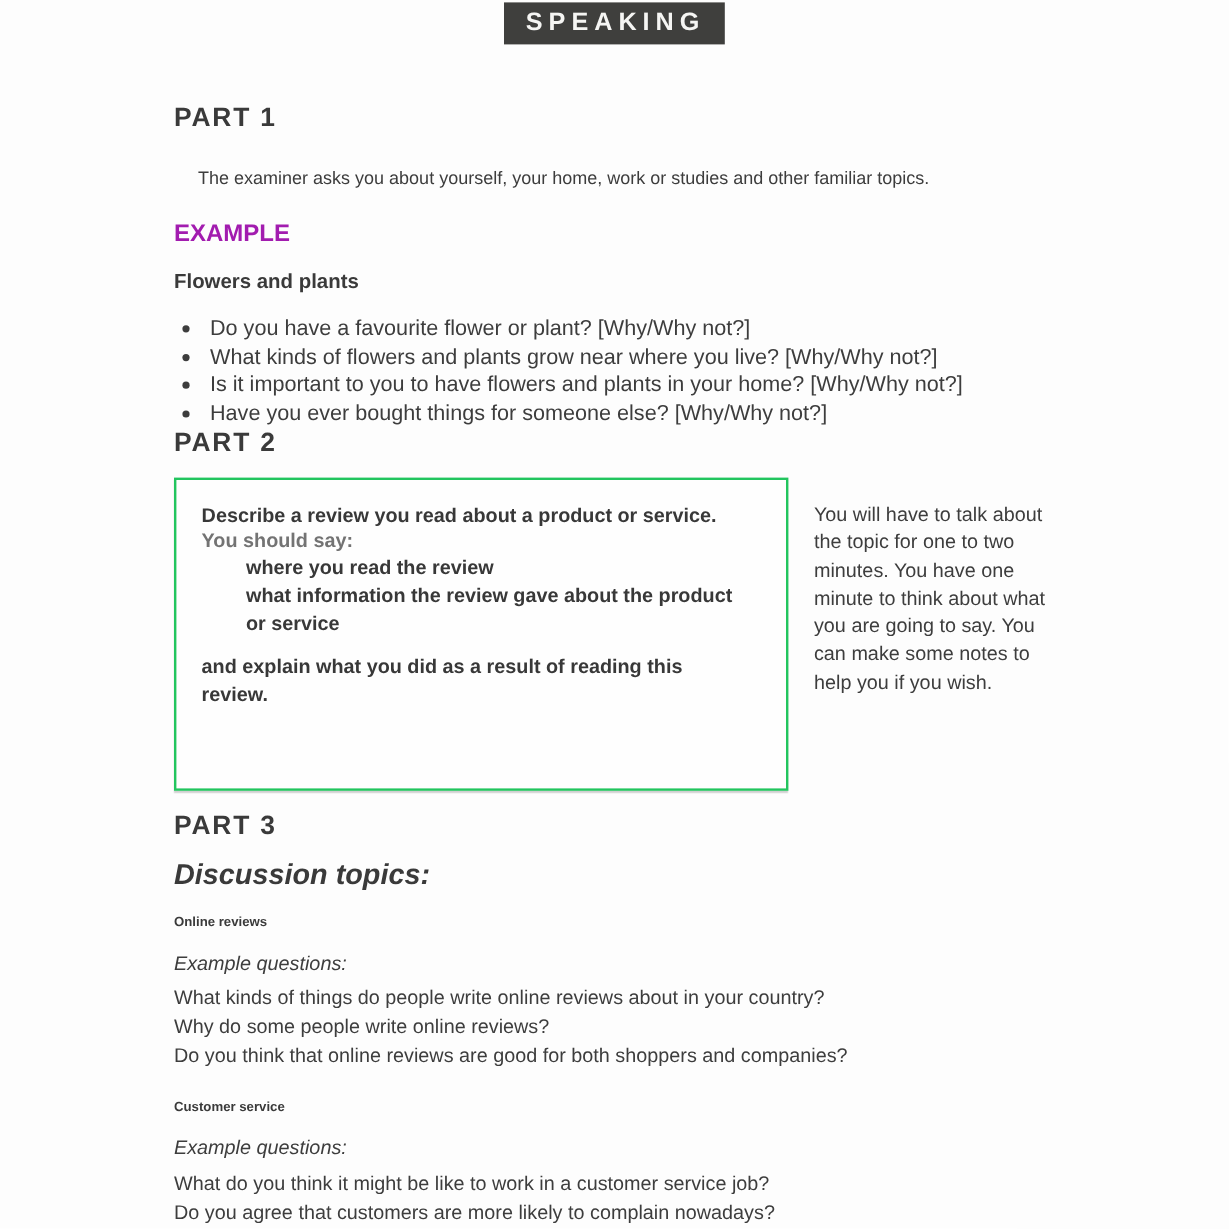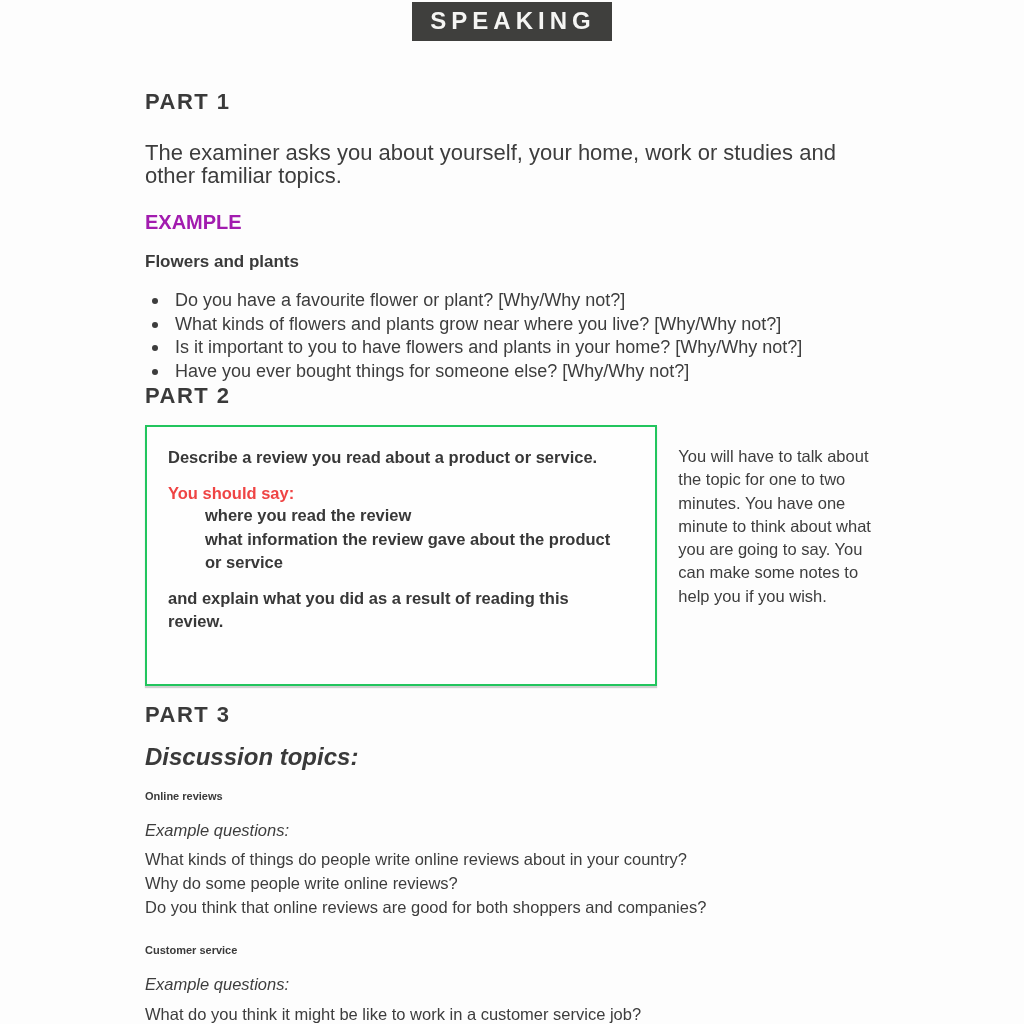--- a/index.html
+++ b/index.html
@@ -12,41 +12,42 @@
     background: #fdfdfd;
     overflow: hidden;
     font-family: "Liberation Sans", sans-serif;
     color: #3d3d3d;
   }
   .banner {
     width: fit-content;
     margin: 2px auto 0 auto;
     background: #3f3f3d;
     color: #f5f5f3;
-    font-size: 24px;
+    font-size: 21px;
     font-weight: bold;
     letter-spacing: 5px;
     padding: 5px 16px 6px 18px;
   }
   .content {
     padding-left: 145px;
     padding-right: 140px;
   }
   h1.part-heading {
     font-size: 22px;
     font-weight: bold;
     letter-spacing: 1.5px;
     color: #3a3a3a;
   }
   .part1-heading { margin-top: 48px; }
   .intro {
     margin-top: 26px;
-    font-size: 22px;
+    font-size: 15px;
     line-height: 23px;
     max-width: 745px;
+    margin-left: 20px;
   }
   .example-label {
     margin-top: 24px;
     font-size: 20px;
     font-weight: bold;
     color: #a21caf;
   }
   .topic-label {
     margin-top: 18px;
     font-size: 17px;
@@ -88,24 +89,23 @@
     background: #fefefe;
   }
   .cue-card .task {
     font-size: 16.5px;
     font-weight: bold;
     line-height: 23px;
     color: #383838;
     max-width: 460px;
   }
   .cue-card .should-say {
-    margin-top: 15px;
-    font-size: 16.5px;
-    font-weight: bold;
-    color: #ef4444;
+    font-size: 16.5px;
+    font-weight: bold;
+    color: #737373;
   }
   .cue-card .points { margin-top: 1px; }
   .cue-card .points p {
     margin-left: 37px;
     font-size: 16.5px;
     font-weight: bold;
     line-height: 23.5px;
     color: #383838;
     max-width: 420px;
   }

